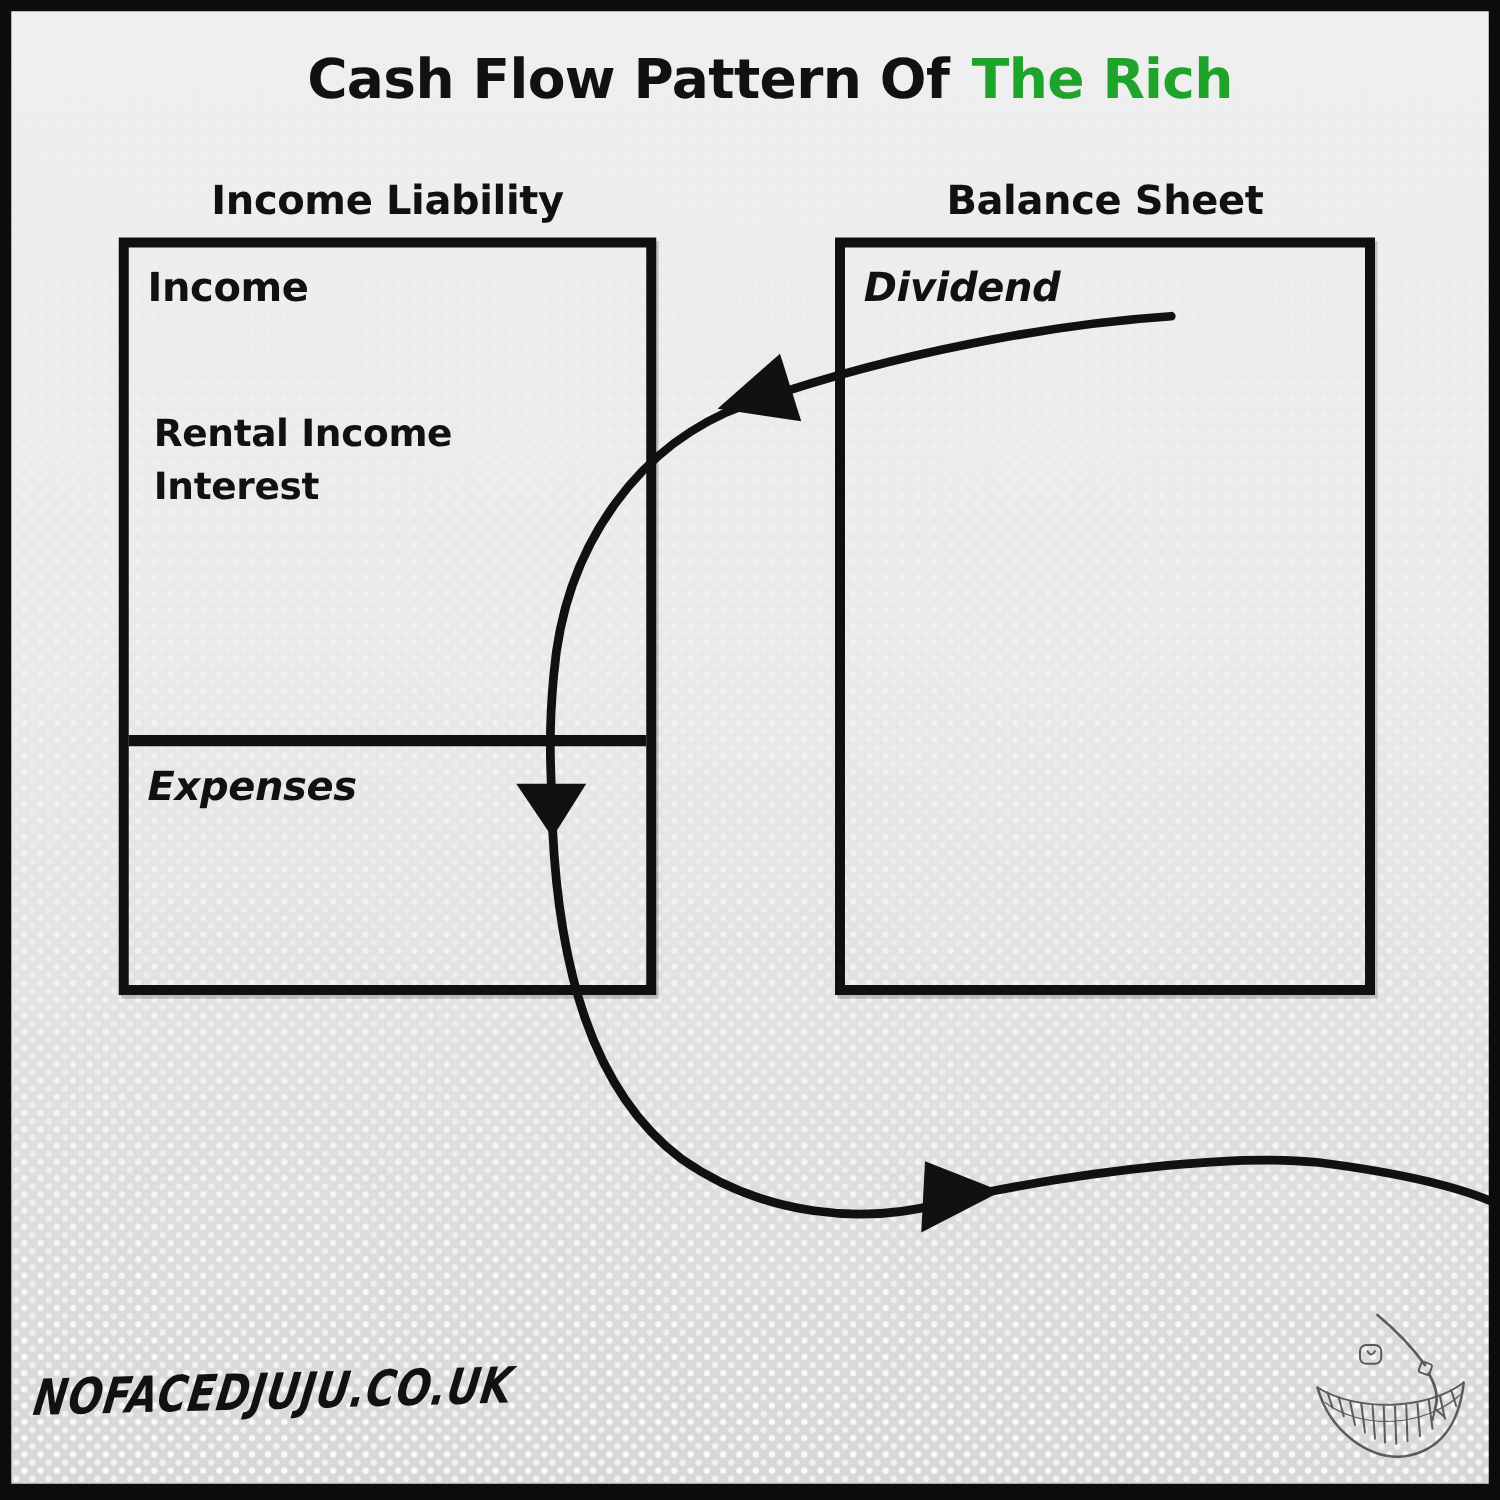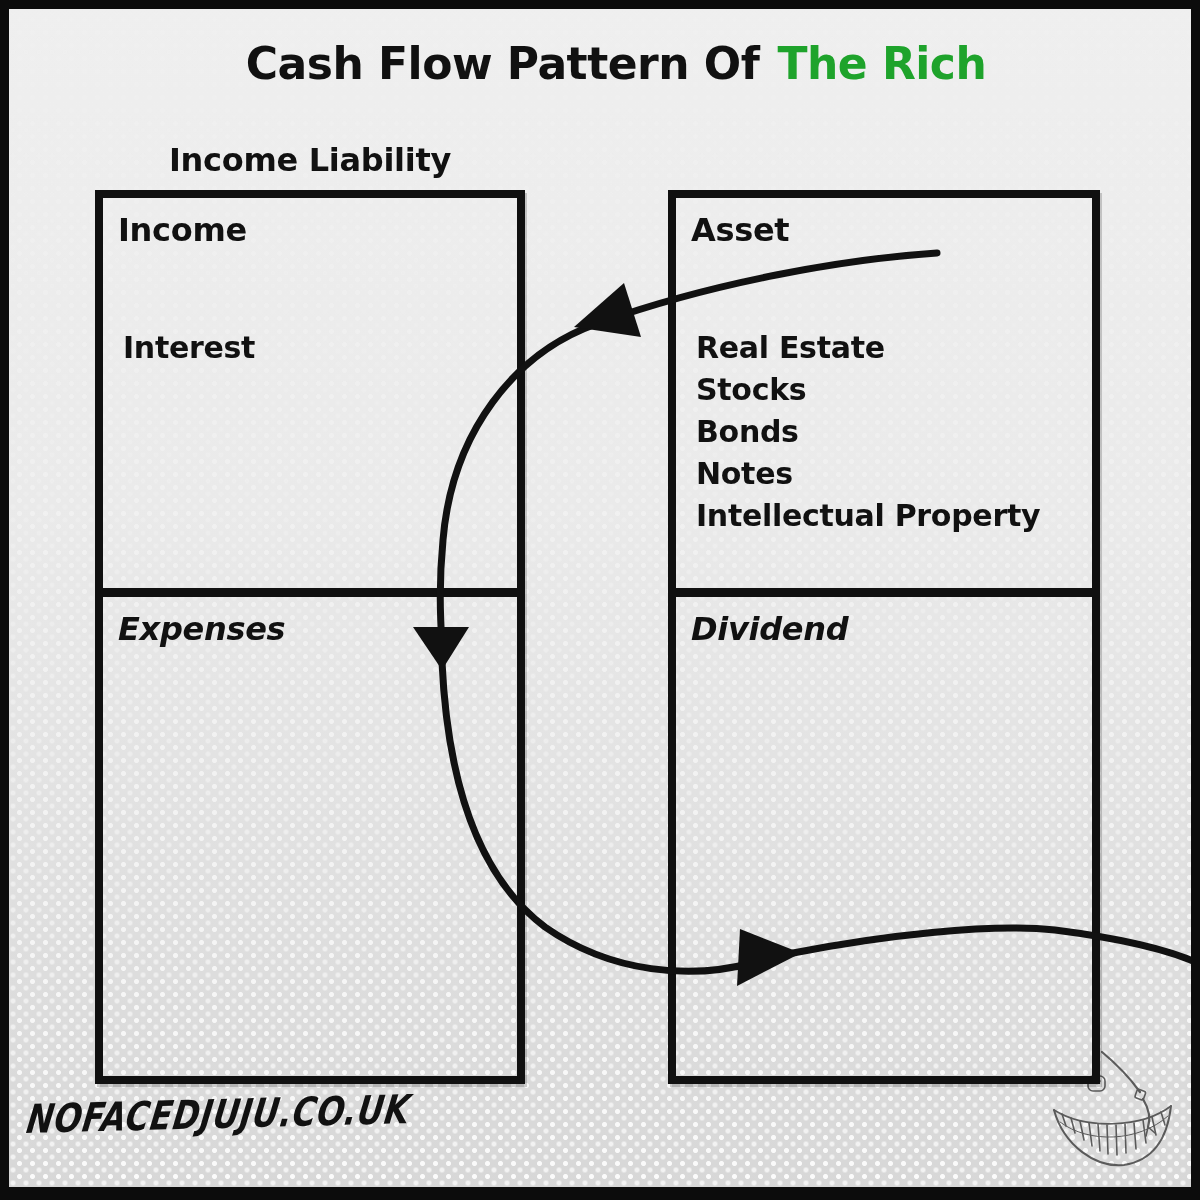--- a/index.html
+++ b/index.html
@@ -32,21 +32,21 @@
     margin:0;white-space:nowrap;
   }
   .title .green{color:#1EA32B;margin-left:18px;}
   .col-header{
     position:absolute;top:141px;z-index:20;
     text-align:center;font-size:32px;font-weight:800;letter-spacing:-.3px;
   }
   .col-header.left{left:95px;width:430px;}
   .col-header.right{left:668px;width:432px;}
   .box{
-    position:absolute;top:190px;height:894px;z-index:15;
+    position:absolute;top:190px;height:606px;z-index:15;
     border:8px solid #101010;box-sizing:border-box;
     box-shadow:2px 3px 0 rgba(0,0,0,.18);
     background:transparent;
   }
   .box.left{left:95px;width:430px;}
   .box.right{left:668px;width:432px;}
   .section{position:relative;box-sizing:border-box;}
   .section.top{height:399px;border-bottom:9px solid #101010;}
   .section.bottom{height:447px;font-style:italic;}
   .sec-label{
@@ -69,44 +69,36 @@
 </style>
 </head>
 <body>
 
 <div class="canvas">
   <div class="bg-dots"></div>
 
   <h1 class="title"><span>Cash Flow Pattern Of</span><span class="green">The Rich</span></h1>
 
   <div class="col-header left">Income Liability</div>
+  <div class="col-header right">Balance Sheet</div>
 
   <div class="box left">
     <div class="section top">
       <div class="sec-label">Income</div>
       <div class="items">
+          <div>Rental Income</div>
           <div>Interest</div>
         </div>
     </div>
     <div class="section bottom">
       <div class="sec-label">Expenses</div>
     </div>
   </div>
 
   <div class="box right">
-    <div class="section top">
-      <div class="sec-label">Asset</div>
-      <div class="items">
-          <div>Real Estate</div>
-          <div>Stocks</div>
-          <div>Bonds</div>
-          <div>Notes</div>
-          <div>Intellectual Property</div>
-        </div>
-    </div>
     <div class="section bottom">
       <div class="sec-label">Dividend</div>
     </div>
   </div>
 
   <svg class="arrows" width="1200" height="1200" viewBox="0 0 1200 1200">
     <g fill="none" stroke="#111" stroke-width="7" stroke-linecap="round">
       <path d="M 937 253 C 845 259, 715 282, 602 322"></path>
       <path d="M 596 324 C 515 353, 452 432, 443 540 C 439 582, 440 612, 442 646"></path>
       <path d="M 442 662 C 447 770, 472 872, 545 927 C 612 974, 692 979, 752 963"></path>

